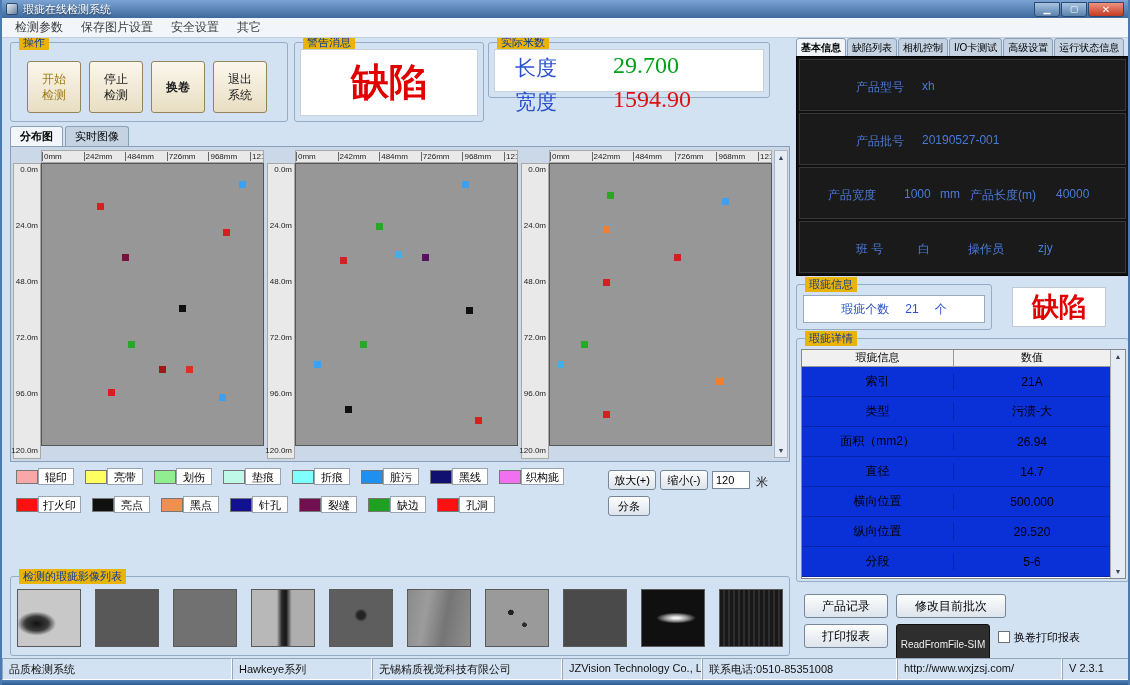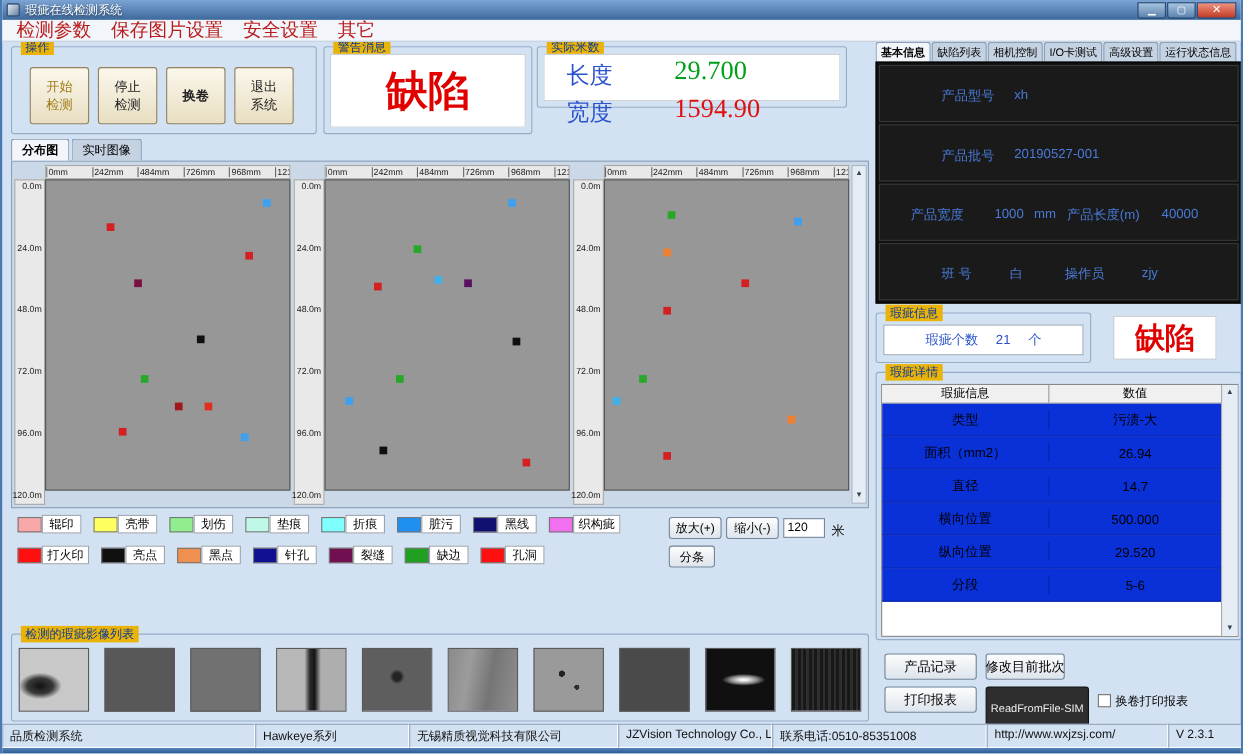--- a/index.html
+++ b/index.html
@@ -6,21 +6,21 @@
 html,body{width:1130px;height:685px}
 body{position:relative;font-family:"Liberation Sans","DejaVu Sans",sans-serif;background:#d3e2f2;overflow:hidden;font-size:12px;border-left:2px solid #4a7ab0;border-right:2px solid #4a7ab0}
 
 .titlebar{position:absolute;left:0;top:0;width:100%;height:18px;background:linear-gradient(#7ba4d4,#3e699c);display:flex;align-items:center;padding:0 4px;color:#fff;z-index:50}
 .app-icon{width:12px;height:12px;background:linear-gradient(135deg,#e8eef6,#68809c);border:1px solid #2c4a70;border-radius:2px;margin-right:5px}
 .title-text{font-size:11px;text-shadow:0 1px 2px rgba(0,0,0,.6)}
 .win-btns{margin-left:auto;display:flex}
 .win-btn{width:26px;height:15px;font-size:9px;display:flex;align-items:center;justify-content:center;color:#fff;border:1px solid #2a4a72;background:linear-gradient(#a8c4e0,#5a82ac);border-radius:0 0 3px 3px;margin-left:1px;cursor:pointer}
 .win-btn.close{background:linear-gradient(#f0927e,#c23a24);width:36px;font-size:10px}
 .menubar{position:absolute;top:18px;left:0;width:100%;height:20px;background:#f2f5f9;border-bottom:1px solid #c2cedc;display:flex;align-items:center;padding:0 4px;z-index:49}
-.menu-item{padding:2px 9px;font-size:17px;color:#b91c1c;cursor:default}
+.menu-item{padding:2px 9px;font-size:12px;color:#404040;cursor:default}
 
 .gb{position:absolute;border:1px solid #96acc6;border-radius:3px}
 .gb-label{position:absolute;top:-8px;left:8px;background:#eab308;padding:0 4px;font-size:11px;color:#0a3a9a;white-space:nowrap}
 
 .op-btn{position:absolute;top:18px;width:54px;height:52px;background:linear-gradient(#fbf7ec,#e8dec2);border:1px solid #94835c;border-radius:3px;font-size:12px;white-space:pre-line;line-height:1.35;color:#222;display:flex;align-items:center;justify-content:center;text-align:center;cursor:pointer}
 .op-btn.start{color:#a07c14}
 
 .white-inner{position:absolute;left:5px;top:6px;right:5px;bottom:5px;background:#fff;border:1px solid #c8d0da}
 .warn-text{width:100%;height:100%;display:flex;align-items:center;justify-content:center;color:#e00000;font-size:38px;font-weight:bold;font-family:"Liberation Serif","DejaVu Serif",serif}
 .meter-label{position:absolute;font-size:21px;color:#2a52cc;font-family:"Liberation Serif","DejaVu Serif",serif}
@@ -365,20 +365,24 @@
 
 <div class="gb" style="left:794px;top:338px;width:333px;height:244px">
   <span class="gb-label">瑕疵详情</span>
   <div class="dtable">
     <div class="thead">
       <span class="c1">瑕疵信息</span>
       <span class="c2">数值</span>
     </div>
     <div class="tbody">
         <div class="trow">
+          <div class="c1">索引</div>
+          <div class="c2">21A</div>
+        </div>
+        <div class="trow">
           <div class="c1">类型</div>
           <div class="c2">污渍-大</div>
         </div>
         <div class="trow">
           <div class="c1">面积（mm2）</div>
           <div class="c2">26.94</div>
         </div>
         <div class="trow">
           <div class="c1">直径</div>
           <div class="c2">14.7</div>
@@ -397,21 +401,21 @@
         </div>
       </div>
     <div class="vscroll" id="table-scrollbar">
       <span class="arr">▲</span>
       <span class="arr">▼</span>
     </div>
   </div>
 </div>
 
 <div class="btn" style="left:802px;top:594px;width:84px;height:24px;font-size:12px">产品记录</div>
-<div class="btn" style="left:894px;top:594px;width:72px;height:24px;font-size:12px">修改目前批次</div>
+<div class="btn" style="left:894px;top:594px;width:110px;height:24px;font-size:12px">修改目前批次</div>
 <div class="btn" style="left:802px;top:624px;width:84px;height:24px;font-size:12px">打印报表</div>
 <div class="btn dark" style="left:894px;top:624px;width:94px;height:40px">ReadFromFile-SIM</div>
 <div style="position:absolute;left:996px;top:630px;white-space:nowrap">
   <span class="cb"></span><span style="font-size:11px">换卷打印报表</span>
 </div>
 
 <div class="status">
     <div class="seg" style="width: 230px;">品质检测系统</div>
     <div class="seg" style="width: 140px;">Hawkeye系列</div>
     <div class="seg" style="width: 190px;">无锡精质视觉科技有限公司</div>

